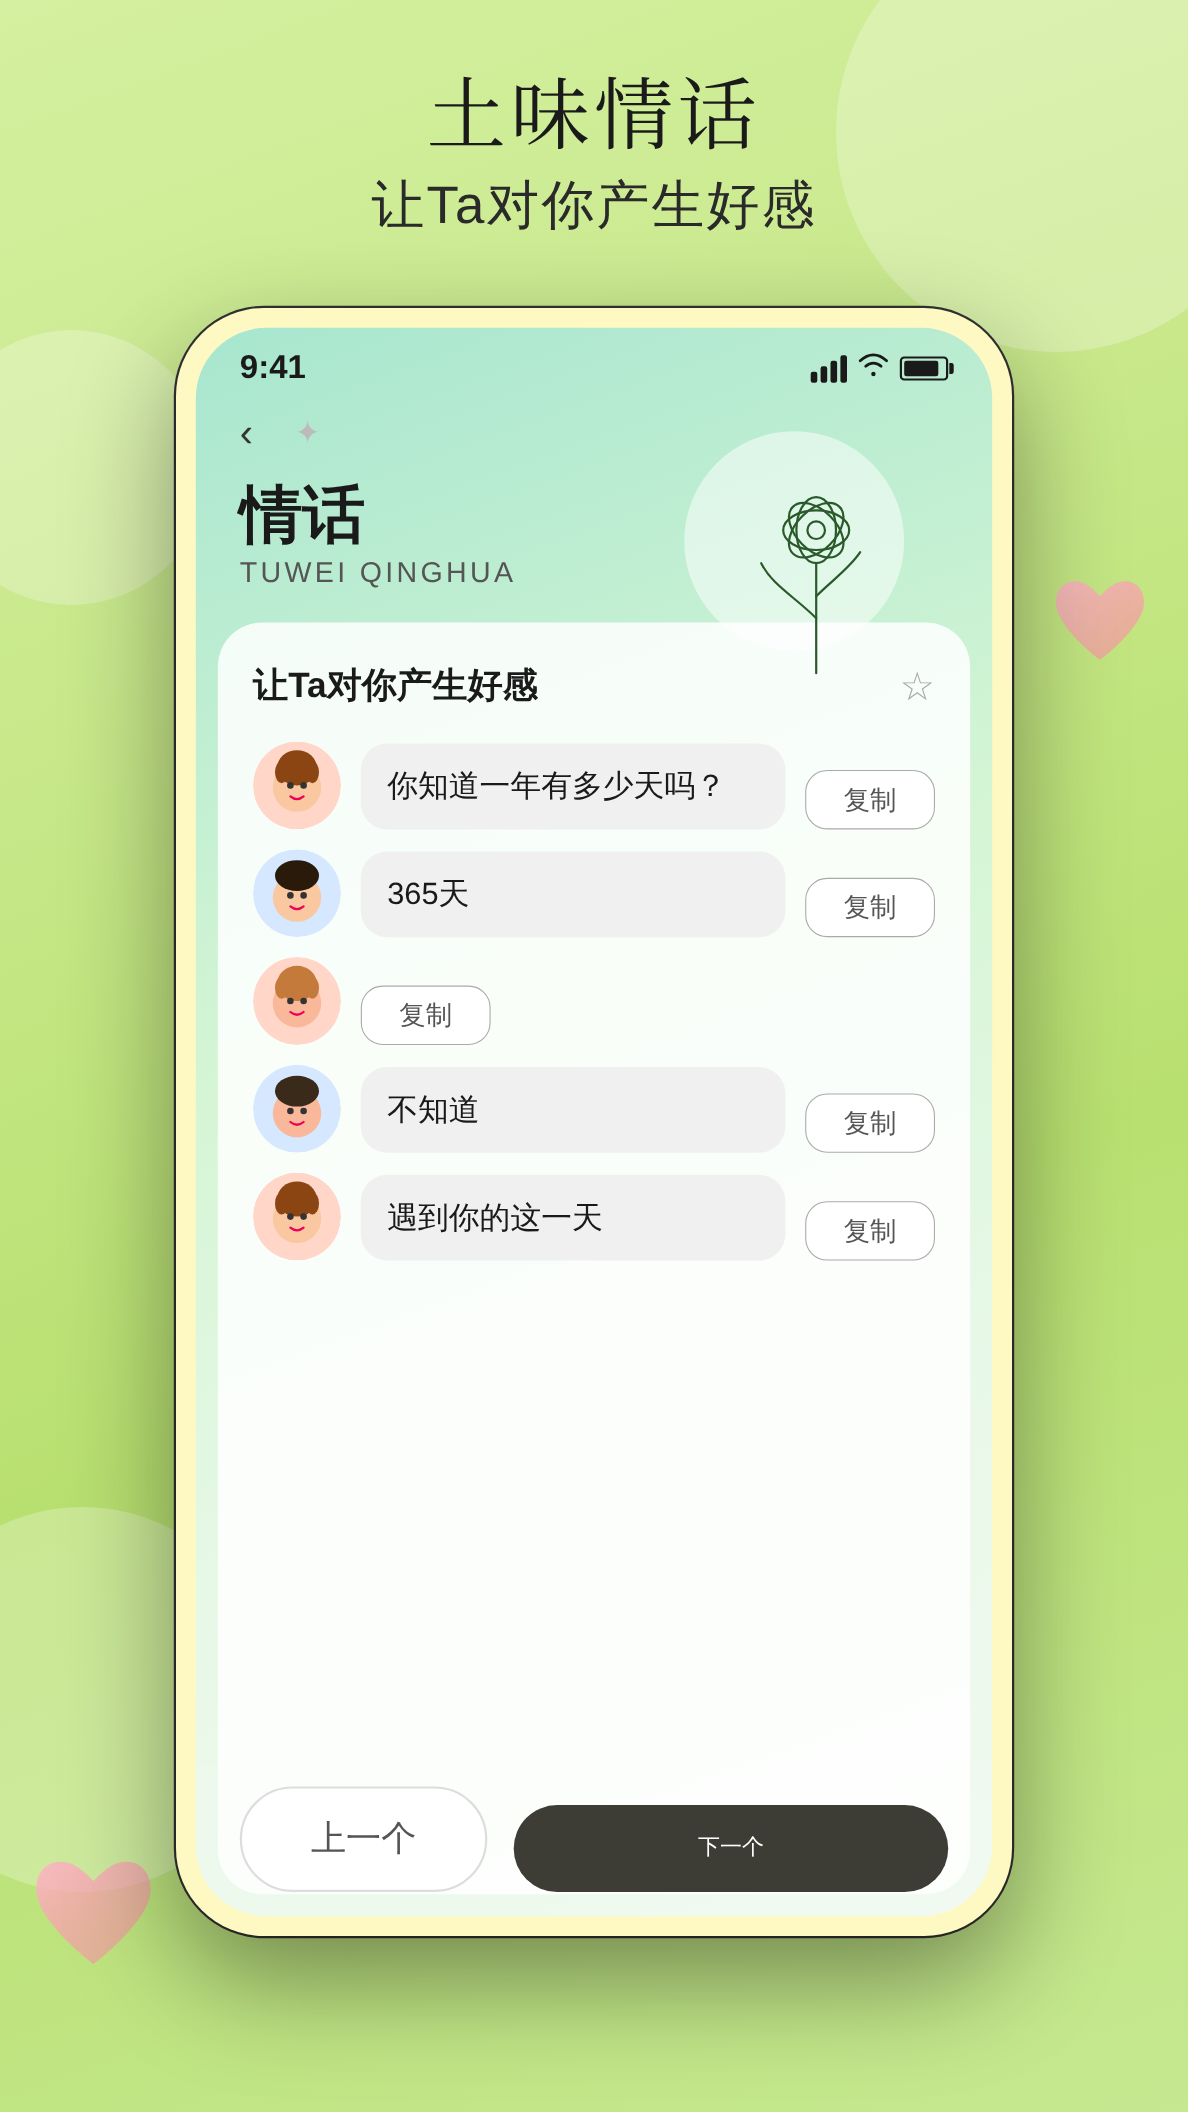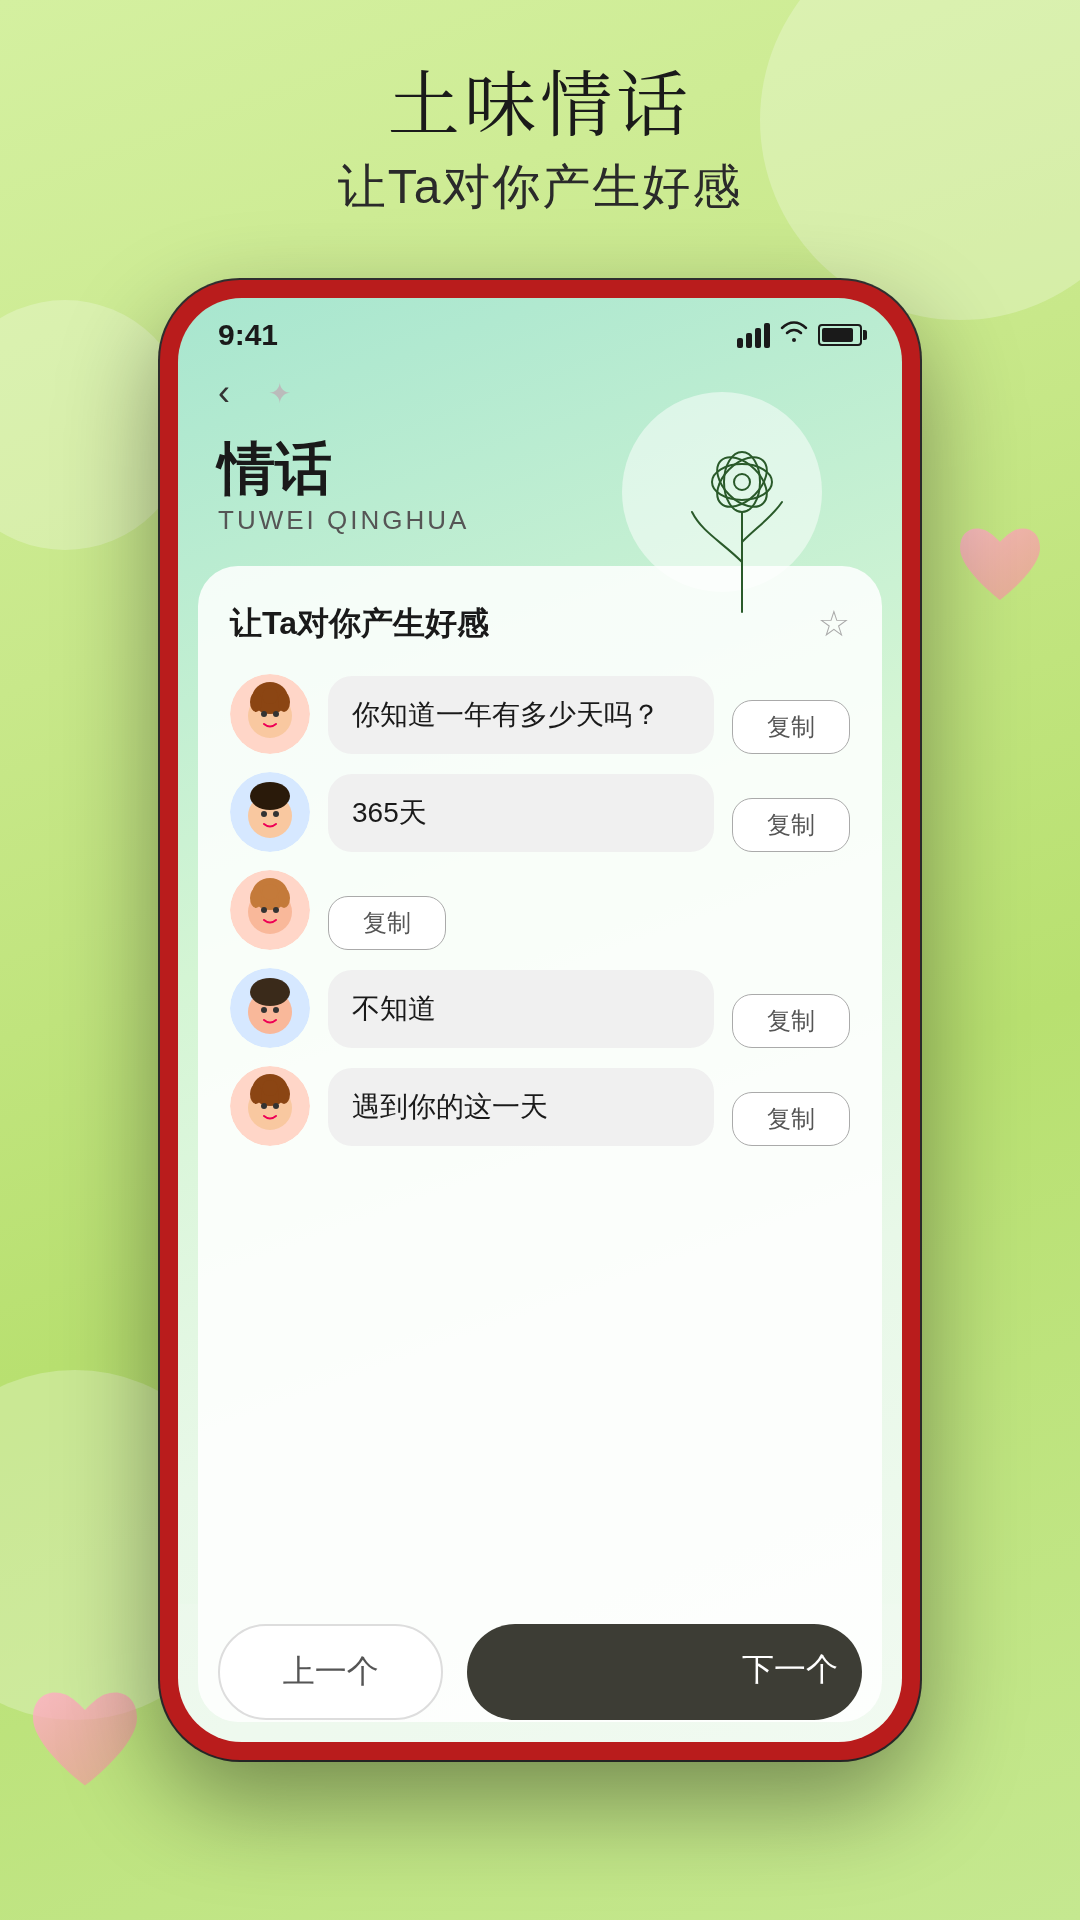--- a/index.html
+++ b/index.html
@@ -66,21 +66,21 @@
       left: 50%;
       transform: translateX(-50%);
       width: 760px;
       height: 1480px;
       z-index: 5;
     }
 
     .phone-frame {
       width: 100%;
       height: 100%;
-      background: #b91c1c;
+      background: #fef9c3;
       border-radius: 80px;
       padding: 18px;
       box-shadow: 0 40px 100px rgba(0,0,0,0.4), 0 0 0 2px #333;
       position: relative;
     }
 
     .phone-screen {
       width: 100%;
       height: 100%;
       border-radius: 64px;
@@ -318,24 +318,25 @@
       text-align: center;
       cursor: pointer;
     }
 
     .nav-btn-next {
       flex: 2;
       background: #3d3d35;
       border: none;
       border-radius: 50px;
       padding: 24px;
-      font-size: 32px;
+      font-size: 20px;
       color: white;
-      text-align: right;
+      text-align: center;
       cursor: pointer;
+      margin-top: 17px;
     }
 
     
     .heart-deco {
       position: absolute;
       z-index: 3;
     }
 
     .heart-deco-1 {
       top: 520px;

